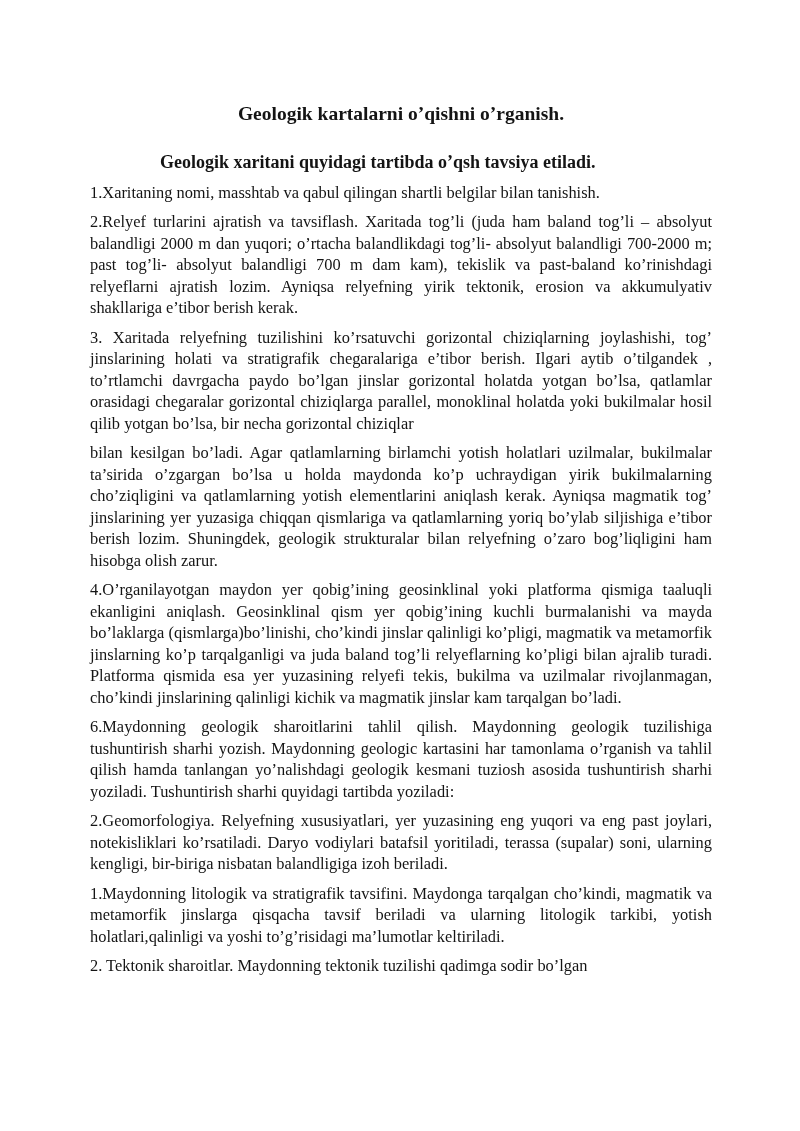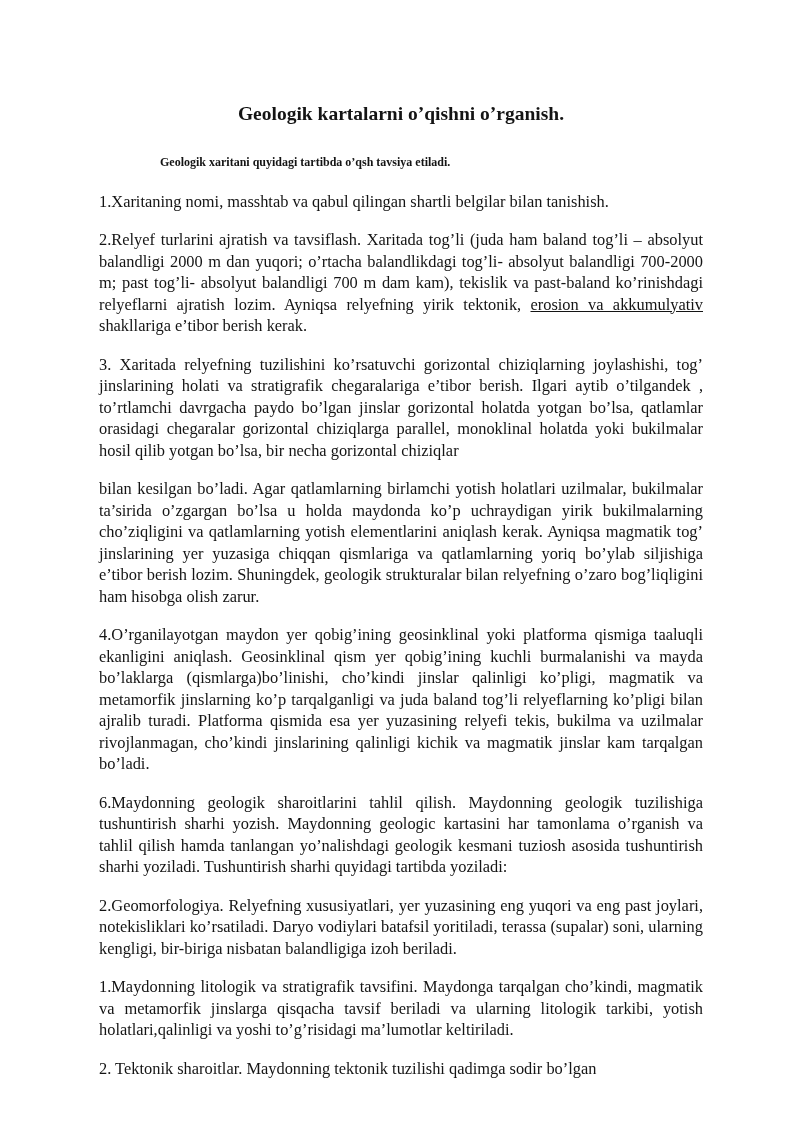--- a/index.html
+++ b/index.html
@@ -23,32 +23,31 @@
   }
   .doc-title {
     font-size: 19.5px;
     line-height: 24px;
     font-weight: bold;
     text-align: center;
     margin: 0;
   }
   .doc-subtitle {
     font-weight: bold;
-    font-size: 12px;
+    font-size: 18px;
     margin: 26px 0 0 0;
     text-indent: 78px;
     text-align: left;
   }
   .para {
-    margin: 17px;
+    margin: 8px;
     text-align: justify;
     text-justify: inter-word;
   }
   .underline {
-    text-decoration: underline;
   }
 </style>
 </head>
 <body>
 
 <div class="page">
   <h1 class="doc-title">Geologik kartalarni o’qishni o’rganish.</h1>
   <p class="doc-subtitle">Geologik xaritani quyidagi tartibda o’qsh tavsiya etiladi.</p>
   <p class="para">1.Xaritaning nomi, masshtab va qabul qilingan shartli belgilar bilan tanishish.</p>
   <p class="para"><span>2.Relyef turlarini ajratish va tavsiflash. Xaritada tog’li (juda ham baland tog’li – absolyut balandligi 2000 m dan yuqori; o’rtacha balandlikdagi tog’li- absolyut balandligi 700-2000 m; past tog’li- absolyut balandligi 700 m dam kam), tekislik va past-baland ko’rinishdagi relyeflarni ajratish lozim. Ayniqsa relyefning yirik tektonik, </span><span class="underline">erosion va akkumulyativ</span><span> shakllariga e’tibor berish kerak.</span></p>

